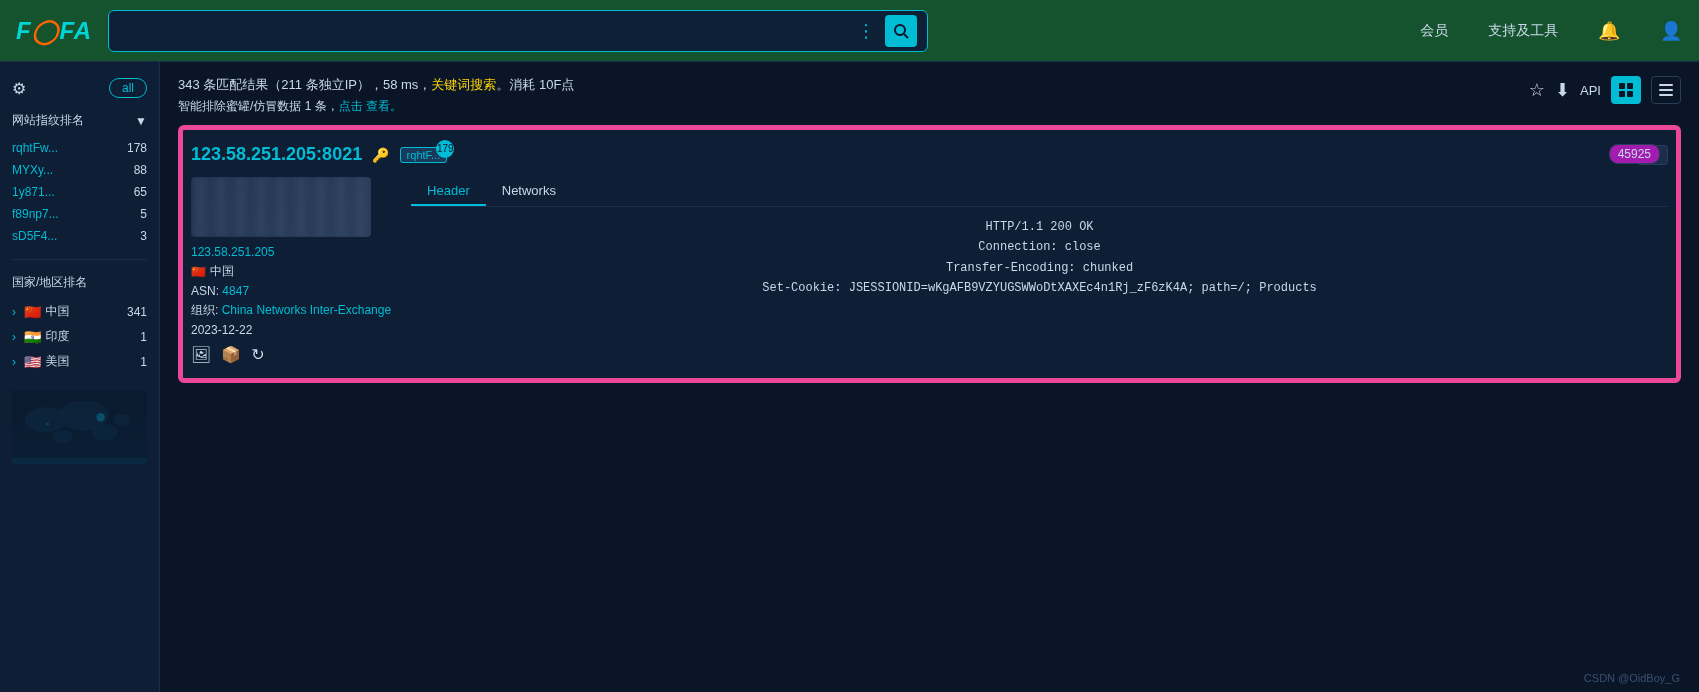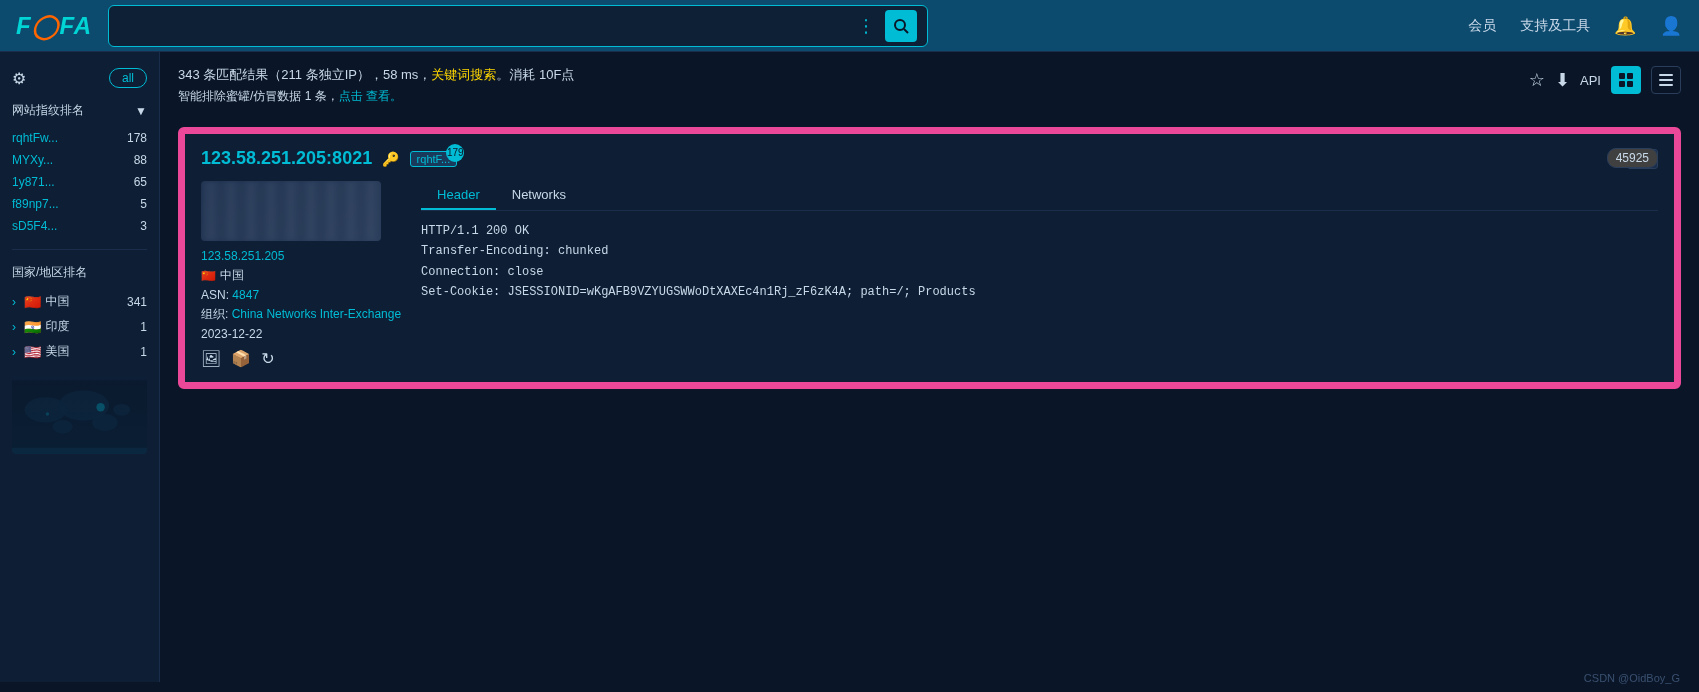--- a/index.html
+++ b/index.html
@@ -9,23 +9,23 @@
       font-family: 'Arial', 'Microsoft YaHei', sans-serif;
       font-size: 13px;
       min-height: 692px;
       overflow: hidden;
     }
 
     
     .top-nav {
       display: flex;
       align-items: center;
-      background-color: #0c4a6e;
+      background-color: #14532d;
       padding: 8px 16px;
-      height: 52px;
+      height: 62px;
       border-bottom: 1px solid #1a2d4a;
       gap: 12px;
     }
     .logo {
       font-size: 24px;
       font-weight: bold;
       color: #00d4d4;
       letter-spacing: 1px;
       min-width: 80px;
       font-style: italic;
@@ -69,21 +69,21 @@
       height: 32px;
       cursor: pointer;
       display: flex;
       align-items: center;
       justify-content: center;
       font-size: 16px;
     }
     .nav-links {
       display: flex;
       align-items: center;
-      gap: 24px;
+      gap: 40px;
       margin-left: auto;
       color: #c8d8e8;
       font-size: 14px;
     }
     .nav-links span { cursor: pointer; }
     .nav-links .bell, .nav-links .user-icon {
       font-size: 18px;
       cursor: pointer;
     }
 
@@ -194,21 +194,21 @@
       flex: 1;
       padding: 14px 18px;
       overflow-y: auto;
     }
 
     
     .results-header {
       display: flex;
       align-items: flex-start;
       justify-content: space-between;
-      margin-bottom: 22px;
+      margin-bottom: 10px;
       gap: 28px;
     }
     .results-meta {
       flex: 1;
     }
     .results-meta .stats-line {
       font-size: 13px;
       color: #c8d8e8;
       margin-bottom: 4px;
     }
@@ -273,23 +273,23 @@
       display: flex;
       align-items: center;
       justify-content: center;
       cursor: pointer;
       font-size: 14px;
     }
 
     
     .result-card {
       background: #0d1e35;
-      border: 7px solid #ec4899;
+      border: 5px solid #ec4899;
       border-radius: 6px;
-      padding: 14px 16px;
+      padding: 14px 8px;
       margin-bottom: 12px;
       position: relative;
     }
     .card-top-row {
       display: flex;
       align-items: center;
       gap: 10px;
       margin-bottom: 12px;
     }
     .ip-address {
@@ -411,20 +411,21 @@
       color: #c8d8e8;
       font-size: 16px;
       cursor: pointer;
       background: none;
       border: none;
     }
 
     
     .card-right {
       flex: 1;
+      text-align: center;
     }
     .tabs-row {
       display: flex;
       gap: 0;
       border-bottom: 1px solid #1a2d4a;
       margin-bottom: 10px;
     }
     .tab-item {
       padding: 6px 16px;
       font-size: 13px;
@@ -444,21 +445,21 @@
     }
     .header-content p {
       margin: 0;
     }
 
     
     .right-side-badge-45925 {
       position: absolute;
       top: 14px;
       right: 16px;
-      background: #404040;
+      background: #a21caf;
       color: #c8d8e8;
       border: 1px solid #2a3d5a;
       border-radius: 9px;
       padding: 2px 8px;
       font-size: 12px;
     }
 
     
     .watermark {
       position: fixed;
@@ -652,22 +653,22 @@
           </div>
         </div>
 
         <div class="card-right">
           <div class="tabs-row">
             <div class="tab-item active">Header</div>
             <div class="tab-item">Networks</div>
           </div>
           <div class="header-content" id="header-lines">
               <p>HTTP/1.1 200 OK</p>
+              <p>Connection: close</p>
               <p>Transfer-Encoding: chunked</p>
-              <p>Connection: close</p>
               <p>Set-Cookie: JSESSIONID=wKgAFB9VZYUGSWWoDtXAXEc4n1Rj_zF6zK4A; path=/; Products</p>
             </div>
         </div>
       </div>
 
       <div class="right-side-badge-45925">45925</div>
     </div>
 
   </div>
 </div>

